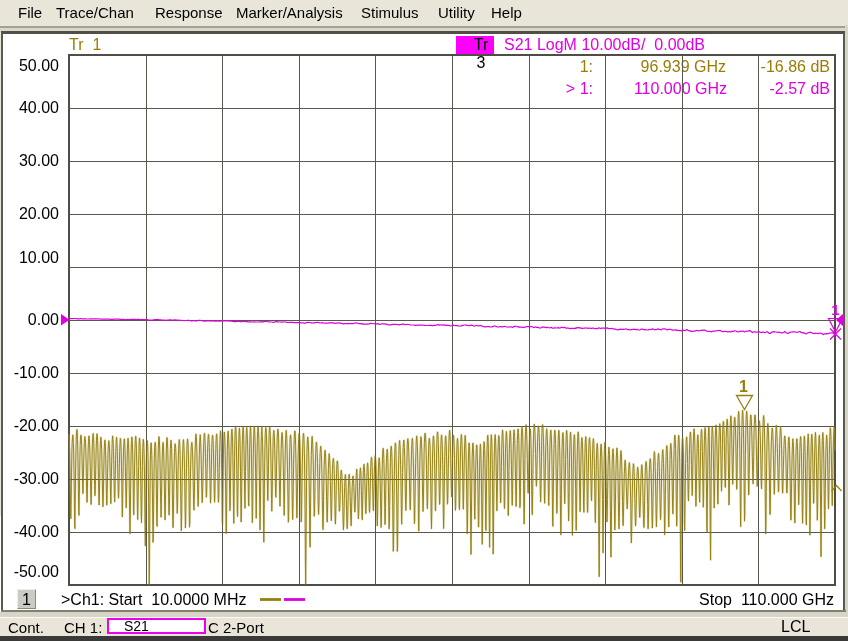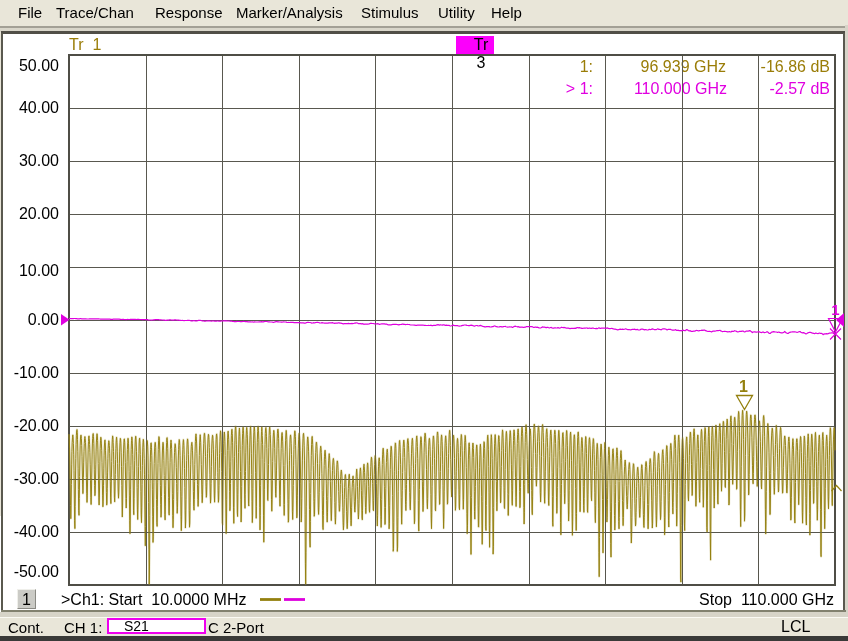--- a/index.html
+++ b/index.html
@@ -49,33 +49,34 @@
     <div id="bleft"></div>
     <div id="bright"></div>
     <div id="bright2"></div>
   <div id="bbot"></div>
     <div id="chromebot"></div>
   <div id="statusbar"></div>
   <div id="darkbot"></div>
 
   <div class="abs olv" style="left:69px; top:36px; line-height:17px">Tr  1</div>
   <div id="tr3box">Tr 3</div>
+  <div class="abs mag" style="left:504px; top:36px; line-height:17px">S21 LogM 10.00dB/&nbsp; 0.00dB</div>
 
   <div class="mrow olv rgt" style="right:255px; top:58px; width:60px">1:</div>
   <div class="mrow olv rgt" style="right:122px; top:58px; width:110px">96.939 GHz</div>
   <div class="mrow olv rgt" style="right:18px; top:58px; width:90px">-16.86 dB</div>
   <div class="mrow mag rgt" style="right:255px; top:80px; width:60px">&gt;&nbsp;1:</div>
   <div class="mrow mag rgt" style="right:121px; top:80px; width:110px">110.000 GHz</div>
   <div class="mrow mag rgt" style="right:18px; top:80px; width:90px">-2.57 dB</div>
 
 <div class="ylab" style="top:58px">50.00</div>
 <div class="ylab" style="top:100px">40.00</div>
 <div class="ylab" style="top:153px">30.00</div>
 <div class="ylab" style="top:206px">20.00</div>
-<div class="ylab" style="top:263px">10.00</div>
+<div class="ylab" style="top:250px">10.00</div>
 <div class="ylab" style="top:312px">0.00</div>
 <div class="ylab" style="top:365px">-10.00</div>
 <div class="ylab" style="top:418px">-20.00</div>
 <div class="ylab" style="top:471px">-30.00</div>
 <div class="ylab" style="top:524px">-40.00</div>
 <div class="ylab" style="top:564px">-50.00</div>
 
   <div id="chbtn">1</div>
   <div class="abs" style="left:61px; top:591px; line-height:17px">&gt;Ch1: Start  10.0000 MHz</div>
   <div class="abs rgt" style="right:14px; top:591px; line-height:17px">Stop  110.000 GHz</div>

